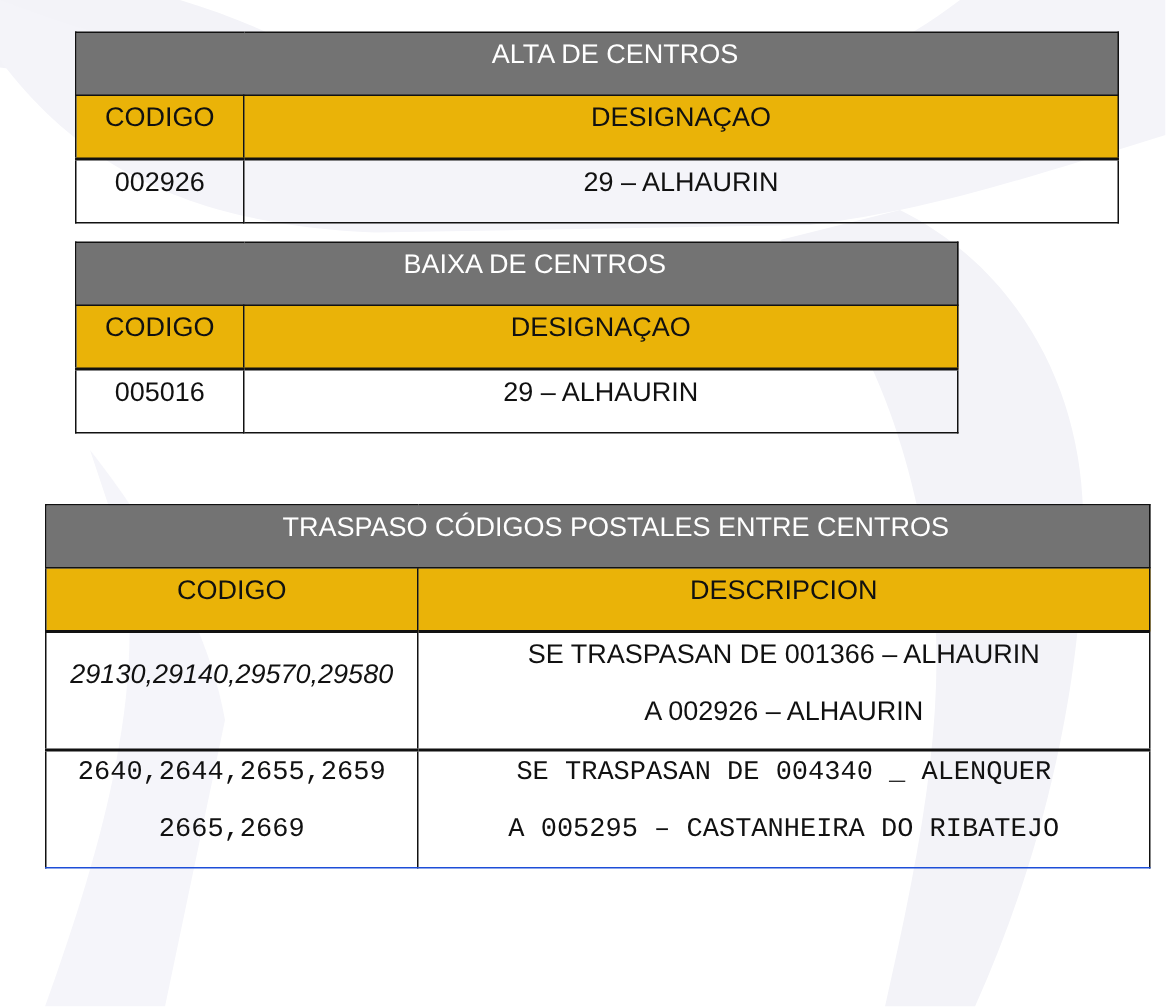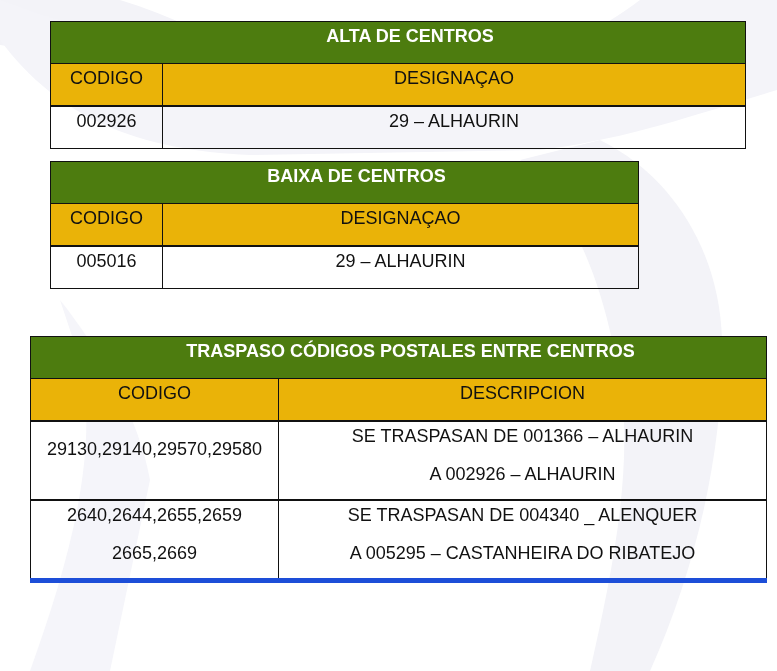--- a/index.html
+++ b/index.html
@@ -30,23 +30,23 @@
   .tbl td, .tbl th {
     border: 1px solid #111;
     padding: 0;
     text-align: center;
     vertical-align: top;
     font-size: 18px;
     font-weight: normal;
     line-height: 22px;
   }
   .tbl .title-row th {
-    background: #4d7c0f;
+    background: #737373;
     color: #ffffff;
-    font-weight: bold;
+    font-weight: normal;
     height: 38px;
     padding-top: 3px;
     border: 1.5px solid #111;
     border-bottom: 1px solid #111;
     padding-left: 24px;
   }
   .tbl .head-row td {
     background: #eab308;
     height: 38px;
     padding-top: 3px;
@@ -57,32 +57,34 @@
     height: 38px;
     padding-top: 3px;
     margin-top: 40px;
   }
   .tbl3 .data-row td {
     height: 76px;
     padding-top: 1px;
     border-bottom: 2px solid #111;
   }
   .tbl3 .data-row:last-child td {
-    border-bottom: 5px solid #1d4ed8;
+    border-bottom: 1px solid #1d4ed8;
+    font-family: Liberation Mono, monospace;
   }
   .tbl3 .line {
     display: block;
     height: 38px;
     line-height: 26px;
   }
   .tbl3 .codes-single {
     display: flex;
     height: 52px;
     align-items: center;
     justify-content: center;
+    font-style: italic;
   }
 </style>
 </head>
 <body>
 
 <svg class="watermark" width="777" height="671" viewBox="0 0 777 671">
   <path d="M0,0 L120,0 C220,30 300,90 360,150 L300,150 C220,100 120,60 0,45 Z" fill="#f3f3f8"></path>
   <path d="M0,40 C60,120 140,150 250,155 L540,150 C620,140 680,120 777,90 L777,0 L640,0 C600,30 560,50 520,55 L250,55 C160,50 80,30 0,0 Z" fill="#f4f4f9"></path>
   <path d="M600,140 C680,180 720,260 722,340 C724,440 700,560 650,671 L590,671 C615,560 640,440 612,340 C595,260 560,190 520,160 Z" fill="#f3f3f8"></path>
   <path d="M60,300 C100,350 140,420 150,480 L110,671 L30,671 C70,560 100,450 80,360 Z" fill="#f5f5fa"></path>

